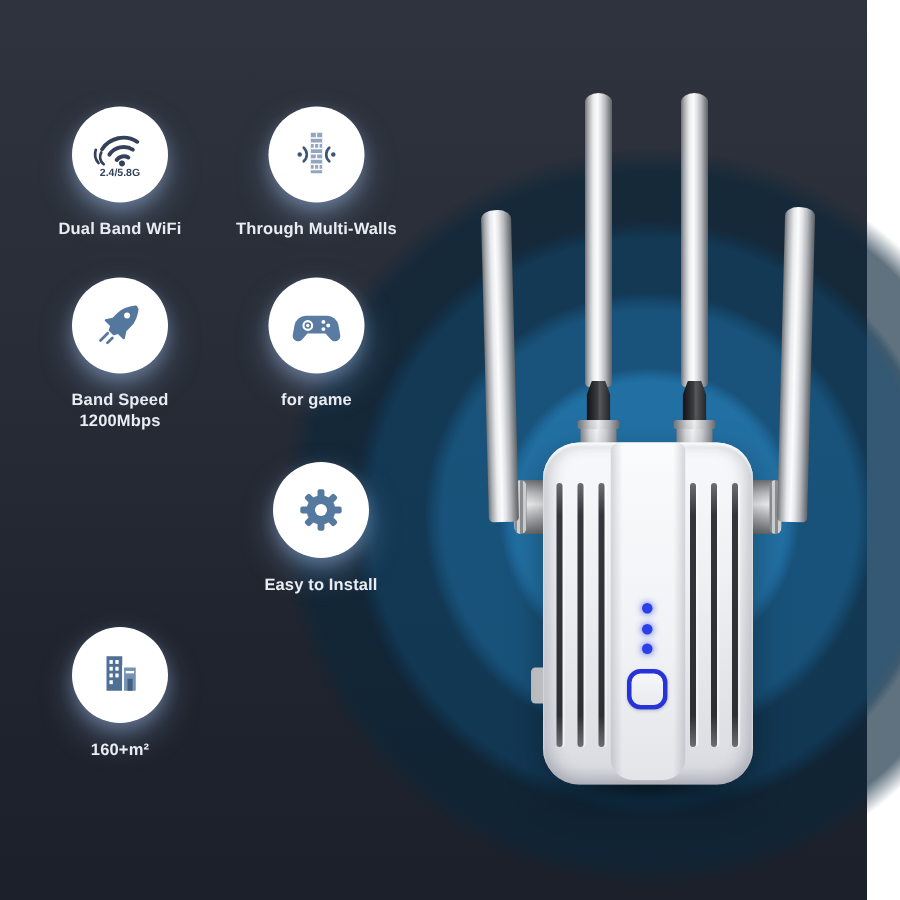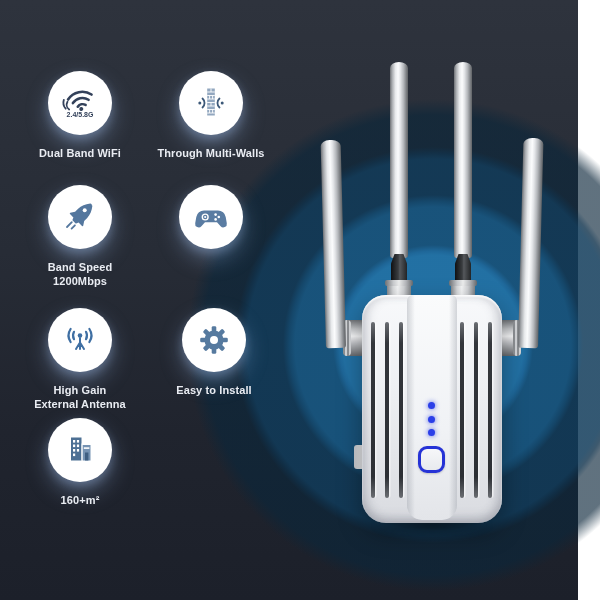--- a/index.html
+++ b/index.html
@@ -173,41 +173,24 @@
       <svg width="38" height="38" viewBox="0 0 38 38">
         <path d="M12 12.5 h14 a7.8 7.8 0 0 1 7.7 6.5 l1.1 6.2 a3.6 3.6 0 0 1 -6.2 3.1 l-3.6 -4 h-12 l-3.6 4 a3.6 3.6 0 0 1 -6.2 -3.1 l1.1 -6.2 A7.8 7.8 0 0 1 12 12.5z" fill="#5a7ca2"></path>
         <circle cx="13.2" cy="19" r="2.9" fill="none" stroke="#fff" stroke-width="1.4"></circle>
         <circle cx="13.2" cy="19" r="1.1" fill="#fff"></circle>
         <circle cx="23.6" cy="16.6" r="1.3" fill="#fff"></circle>
         <circle cx="26.8" cy="19" r="1.3" fill="#fff"></circle>
         <circle cx="23.6" cy="21.4" r="1.3" fill="#fff"></circle>
       </svg>
     </div>
     <div class="flabel">
-    </div>
-  </div>
-
-  <div class="feature" style="left:5px;top:308px;">
-    <div class="fcircle">
-      <svg width="36" height="36" viewBox="0 0 36 36">
-        <circle cx="18" cy="13.5" r="2.3" fill="#3f6fa3"></circle>
-        <path d="M18 16 v11 M18 20.5 l-4 6.5 M18 20.5 l4 6.5" stroke="#3f6fa3" stroke-width="2" fill="none" stroke-linecap="round"></path>
-        <g stroke="#3f6fa3" stroke-width="2.2" fill="none" stroke-linecap="round">
-          <path d="M12 9.8 A7.5 7.5 0 0 0 12 17.2"></path>
-          <path d="M8.6 7 A11.8 11.8 0 0 0 8.6 20"></path>
-          <path d="M24 9.8 A7.5 7.5 0 0 1 24 17.2"></path>
-          <path d="M27.4 7 A11.8 11.8 0 0 1 27.4 20"></path>
-        </g>
-      </svg>
-    </div>
-    <div class="flabel">
-      <span>High Gain</span>
-        <span>External Antenna</span>
-    </div>
-  </div>
+        <span>for game</span>
+    </div>
+  </div>
+
 
   <div class="feature" style="left:139px;top:308px;">
     <div class="fcircle">
       <svg width="36" height="36" viewBox="0 0 36 36">
         <g fill="#567a9f">
           <rect x="15.7" y="4.2" width="4.6" height="6" rx="1.4"></rect>
           <rect x="15.7" y="4.2" width="4.6" height="6" rx="1.4" transform="rotate(45 18 18)"></rect>
           <rect x="15.7" y="4.2" width="4.6" height="6" rx="1.4" transform="rotate(90 18 18)"></rect>
           <rect x="15.7" y="4.2" width="4.6" height="6" rx="1.4" transform="rotate(135 18 18)"></rect>
           <rect x="15.7" y="4.2" width="4.6" height="6" rx="1.4" transform="rotate(180 18 18)"></rect>

